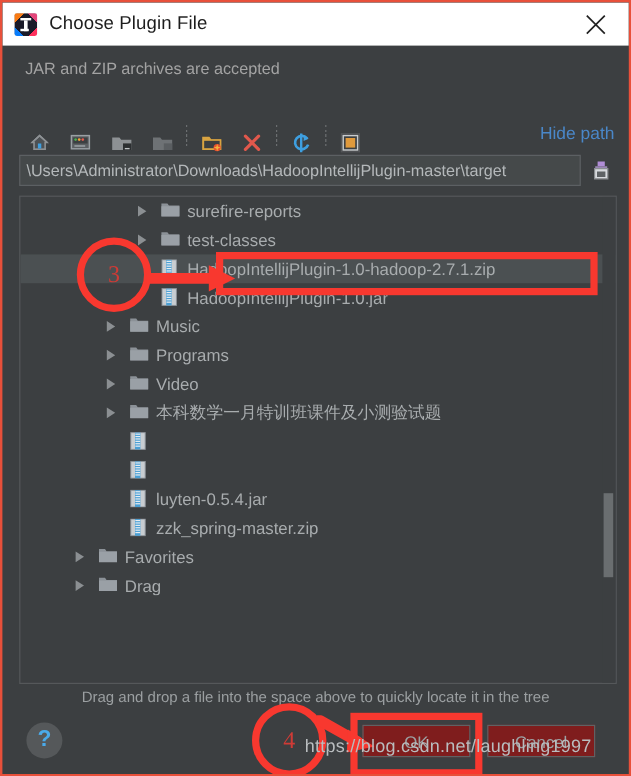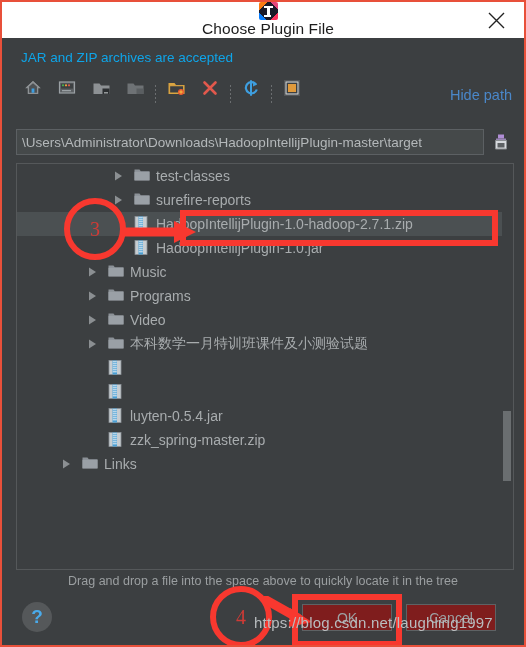--- a/index.html
+++ b/index.html
@@ -15,21 +15,21 @@
     background: #3c3f41;
     border: 2px solid #e8503a;
     overflow: hidden;
   }
 
   
   #titlebar {
     position: absolute; left: 0; top: 0;
     width: 522px; height: 36px;
     background: #ffffff;
-    display: flex; align-items: center; flex-direction: column;
+    display: flex; align-items: center;
   }
   #ij-logo {
     width: 19px; height: 19px; margin-left: 10px;
     border-radius: 2px;
     background:
       linear-gradient(135deg, #f97a12 0%, #f97a12 22%, transparent 22%),
       linear-gradient(225deg, #e3467a 0%, #e3467a 20%, transparent 20%),
       linear-gradient(45deg, #087cfa 0%, #087cfa 20%, transparent 20%),
       linear-gradient(315deg, #fe315d 0%, #fe315d 20%, transparent 20%),
       #1a1a28;
@@ -50,28 +50,28 @@
   #close-btn {
     position: absolute; right: 6px; top: 0;
     width: 44px; height: 36px;
     display: flex; align-items: center; justify-content: center;
   }
   #close-btn svg { display: block; }
 
   
   #subtitle {
     position: absolute; left: 19px; top: 48px;
-    font-size: 13.5px; color: #0ea5e9;
+    font-size: 13.5px; color: #a3a3a3;
   }
 
   
   #toolbar {
-    position: absolute; left: 14px; top: 69px;
+    position: absolute; left: 14px; top: 102px;
     width: 496px; height: 32px;
-    display: flex; align-items: flex-end;
+    display: flex; align-items: flex-start;
   }
   .tb-btn {
     width: 34px; height: 30px;
     display: flex; align-items: center; justify-content: center;
   }
   .tb-sep {
     width: 1px; height: 18px; margin: 0 3px;
     background: repeating-linear-gradient(#6b6e70 0 2px, transparent 2px 4px);
   }
   #hide-path {
@@ -298,35 +298,35 @@
           <div class="twisty">
             <svg width="9" height="10" viewBox="0 0 9 10">
               <path d="M1 0.5 L8 5 L1 9.5 Z" fill="#8b8f92"></path>
             </svg>
           </div>
           <div class="spacer" style="width: 9px;"></div>
           <div class="ficon"><svg width="16" height="14" viewBox="0 0 16 14">
               <path d="M0.5 1.5 h5 l1.3 1.8 h8.7 v9 h-15 z" fill="#8b9197"></path>
               <path d="M0.5 3.8 h15 v8.7 h-15 z" fill="#9aa0a6"></path>
             </svg></div>
+          <div class="rname">surefire-reports</div>
+        </div>
+        <div class="row">
+          <div class="spacer" style="width: 94px;"></div>
+          <div class="twisty">
+            <svg width="9" height="10" viewBox="0 0 9 10">
+              <path d="M1 0.5 L8 5 L1 9.5 Z" fill="#8b8f92"></path>
+            </svg>
+          </div>
+          <div class="spacer" style="width: 9px;"></div>
+          <div class="ficon"><svg width="16" height="14" viewBox="0 0 16 14">
+              <path d="M0.5 1.5 h5 l1.3 1.8 h8.7 v9 h-15 z" fill="#8b9197"></path>
+              <path d="M0.5 3.8 h15 v8.7 h-15 z" fill="#9aa0a6"></path>
+            </svg></div>
           <div class="rname">test-classes</div>
-        </div>
-        <div class="row">
-          <div class="spacer" style="width: 94px;"></div>
-          <div class="twisty">
-            <svg width="9" height="10" viewBox="0 0 9 10">
-              <path d="M1 0.5 L8 5 L1 9.5 Z" fill="#8b8f92"></path>
-            </svg>
-          </div>
-          <div class="spacer" style="width: 9px;"></div>
-          <div class="ficon"><svg width="16" height="14" viewBox="0 0 16 14">
-              <path d="M0.5 1.5 h5 l1.3 1.8 h8.7 v9 h-15 z" fill="#8b9197"></path>
-              <path d="M0.5 3.8 h15 v8.7 h-15 z" fill="#9aa0a6"></path>
-            </svg></div>
-          <div class="rname">surefire-reports</div>
         </div>
         <div class="row selected">
           <div class="spacer" style="width: 94px;"></div>
           <div class="twisty"></div>
           <div class="spacer" style="width: 9px;"></div>
           <div class="ficon"><svg width="14" height="15" viewBox="0 0 14 15">
               <rect x="1" y="0.5" width="12" height="14" fill="#c8cdd1"></rect>
               <rect x="1" y="0.5" width="12" height="14" fill="none" stroke="#8b9197" stroke-width=".8"></rect>
               <rect x="4.5" y="0.5" width="4.5" height="14" fill="#4a9fd4"></rect>
               <g fill="#e9eef2">
@@ -494,21 +494,35 @@
           <div class="twisty">
             <svg width="9" height="10" viewBox="0 0 9 10">
               <path d="M1 0.5 L8 5 L1 9.5 Z" fill="#8b8f92"></path>
             </svg>
           </div>
           <div class="spacer" style="width: 9px;"></div>
           <div class="ficon"><svg width="16" height="14" viewBox="0 0 16 14">
               <path d="M0.5 1.5 h5 l1.3 1.8 h8.7 v9 h-15 z" fill="#8b9197"></path>
               <path d="M0.5 3.8 h15 v8.7 h-15 z" fill="#9aa0a6"></path>
             </svg></div>
-          <div class="rname">Links</div>
+          <div class="rname">Favorites</div>
+        </div>
+        <div class="row">
+          <div class="spacer" style="width: 42px;"></div>
+          <div class="twisty">
+            <svg width="9" height="10" viewBox="0 0 9 10">
+              <path d="M1 0.5 L8 5 L1 9.5 Z" fill="#8b8f92"></path>
+            </svg>
+          </div>
+          <div class="spacer" style="width: 9px;"></div>
+          <div class="ficon"><svg width="16" height="14" viewBox="0 0 16 14">
+              <path d="M0.5 1.5 h5 l1.3 1.8 h8.7 v9 h-15 z" fill="#8b9197"></path>
+              <path d="M0.5 3.8 h15 v8.7 h-15 z" fill="#9aa0a6"></path>
+            </svg></div>
+          <div class="rname">Drag</div>
         </div>
       </div>
     <div id="scroll-track">
       <div id="scroll-thumb"></div>
     </div>
   </div>
 
   <div id="hint">Drag and drop a file into the space above to quickly locate it in the tree</div>
 
   <div id="help-btn">?</div>

